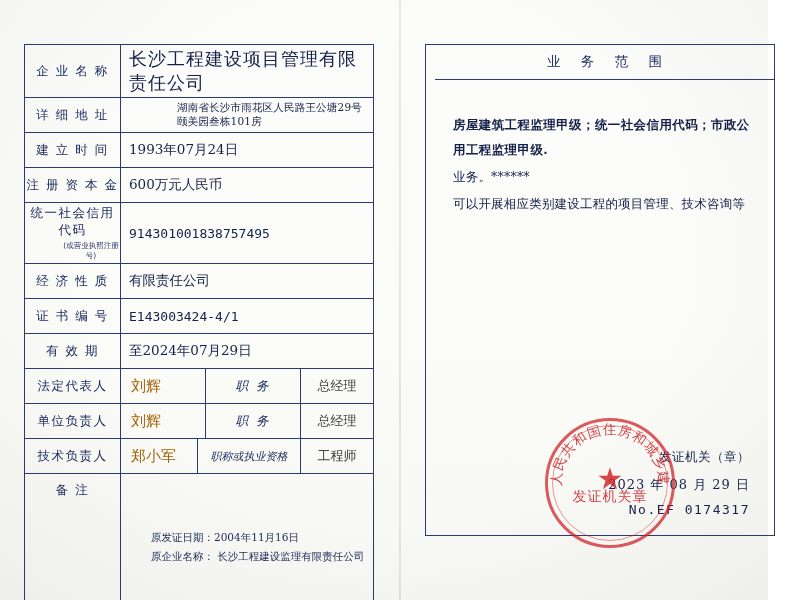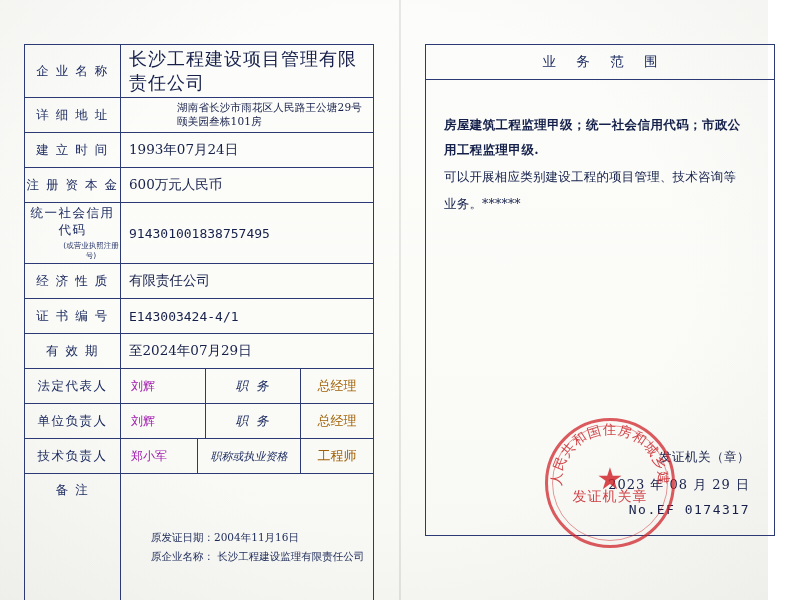--- a/index.html
+++ b/index.html
@@ -121,33 +121,33 @@
     width: 104px;
     letter-spacing: 0;
     font-size: 11px;
   }
   .row.triple .val-mid {
     flex: 1 1 auto;
     display: flex;
     align-items: center;
     justify-content: flex-start;
     padding-left: 10px;
-    font-size: 12px;
-    font-family: "DejaVu Serif", "Liberation Serif", serif;
-    color: #a21caf;
+    font-size: 15px;
+    font-family: "DejaVu Serif", "Liberation Serif", serif;
+    color: #a16207;
   }
   .row.triple .val-end {
     flex: 0 0 72px;
     width: 72px;
     display: flex;
     align-items: center;
     justify-content: center;
     font-size: 13px;
     font-family: "DejaVu Serif", "Liberation Serif", serif;
-    color: #a16207;
+    color: #404040;
   }
 
   
   .row.remarks {
     min-height: 150px;
   }
   .remarks .lab {
     align-items: center;
     justify-content: flex-start;
     padding-top: 8px;
@@ -164,20 +164,21 @@
 
   
   .right-panel {
     position: absolute;
     left: 425px;
     top: 44px;
     width: 350px;
     height: 492px;
     border: 1.6px solid #2b3a74;
     box-sizing: border-box;
+    padding-left: 9px;
   }
   .right-title {
     height: 34px;
     border-bottom: 1.3px solid #2b3a74;
     display: flex;
     align-items: center;
     justify-content: center;
     font-size: 13.5px;
     letter-spacing: 8px;
     color: #1d2c60;
@@ -358,22 +359,22 @@
     </div>
 
   </div>
 
   <div class="right-panel">
     <div class="right-title">业 务 范 围</div>
 
     <div class="scope-body">
       <div class="b">房屋建筑工程监理甲级；统一社会信用代码；市政公</div>
       <div class="b">用工程监理甲级.</div>
+      <div class="p2">业务。******</div>
       <div class="p2">可以开展相应类别建设工程的项目管理、技术咨询等</div>
-      <div class="p2">业务。******</div>
     </div>
 
     <div class="issue">
       <div class="line1">发证机关（章）</div>
       <div class="line2">2023 年  08 月 29 日</div>
       <div class="line3">No.EF 0174317</div>
     </div>
   </div>
 
   <div class="seal">

